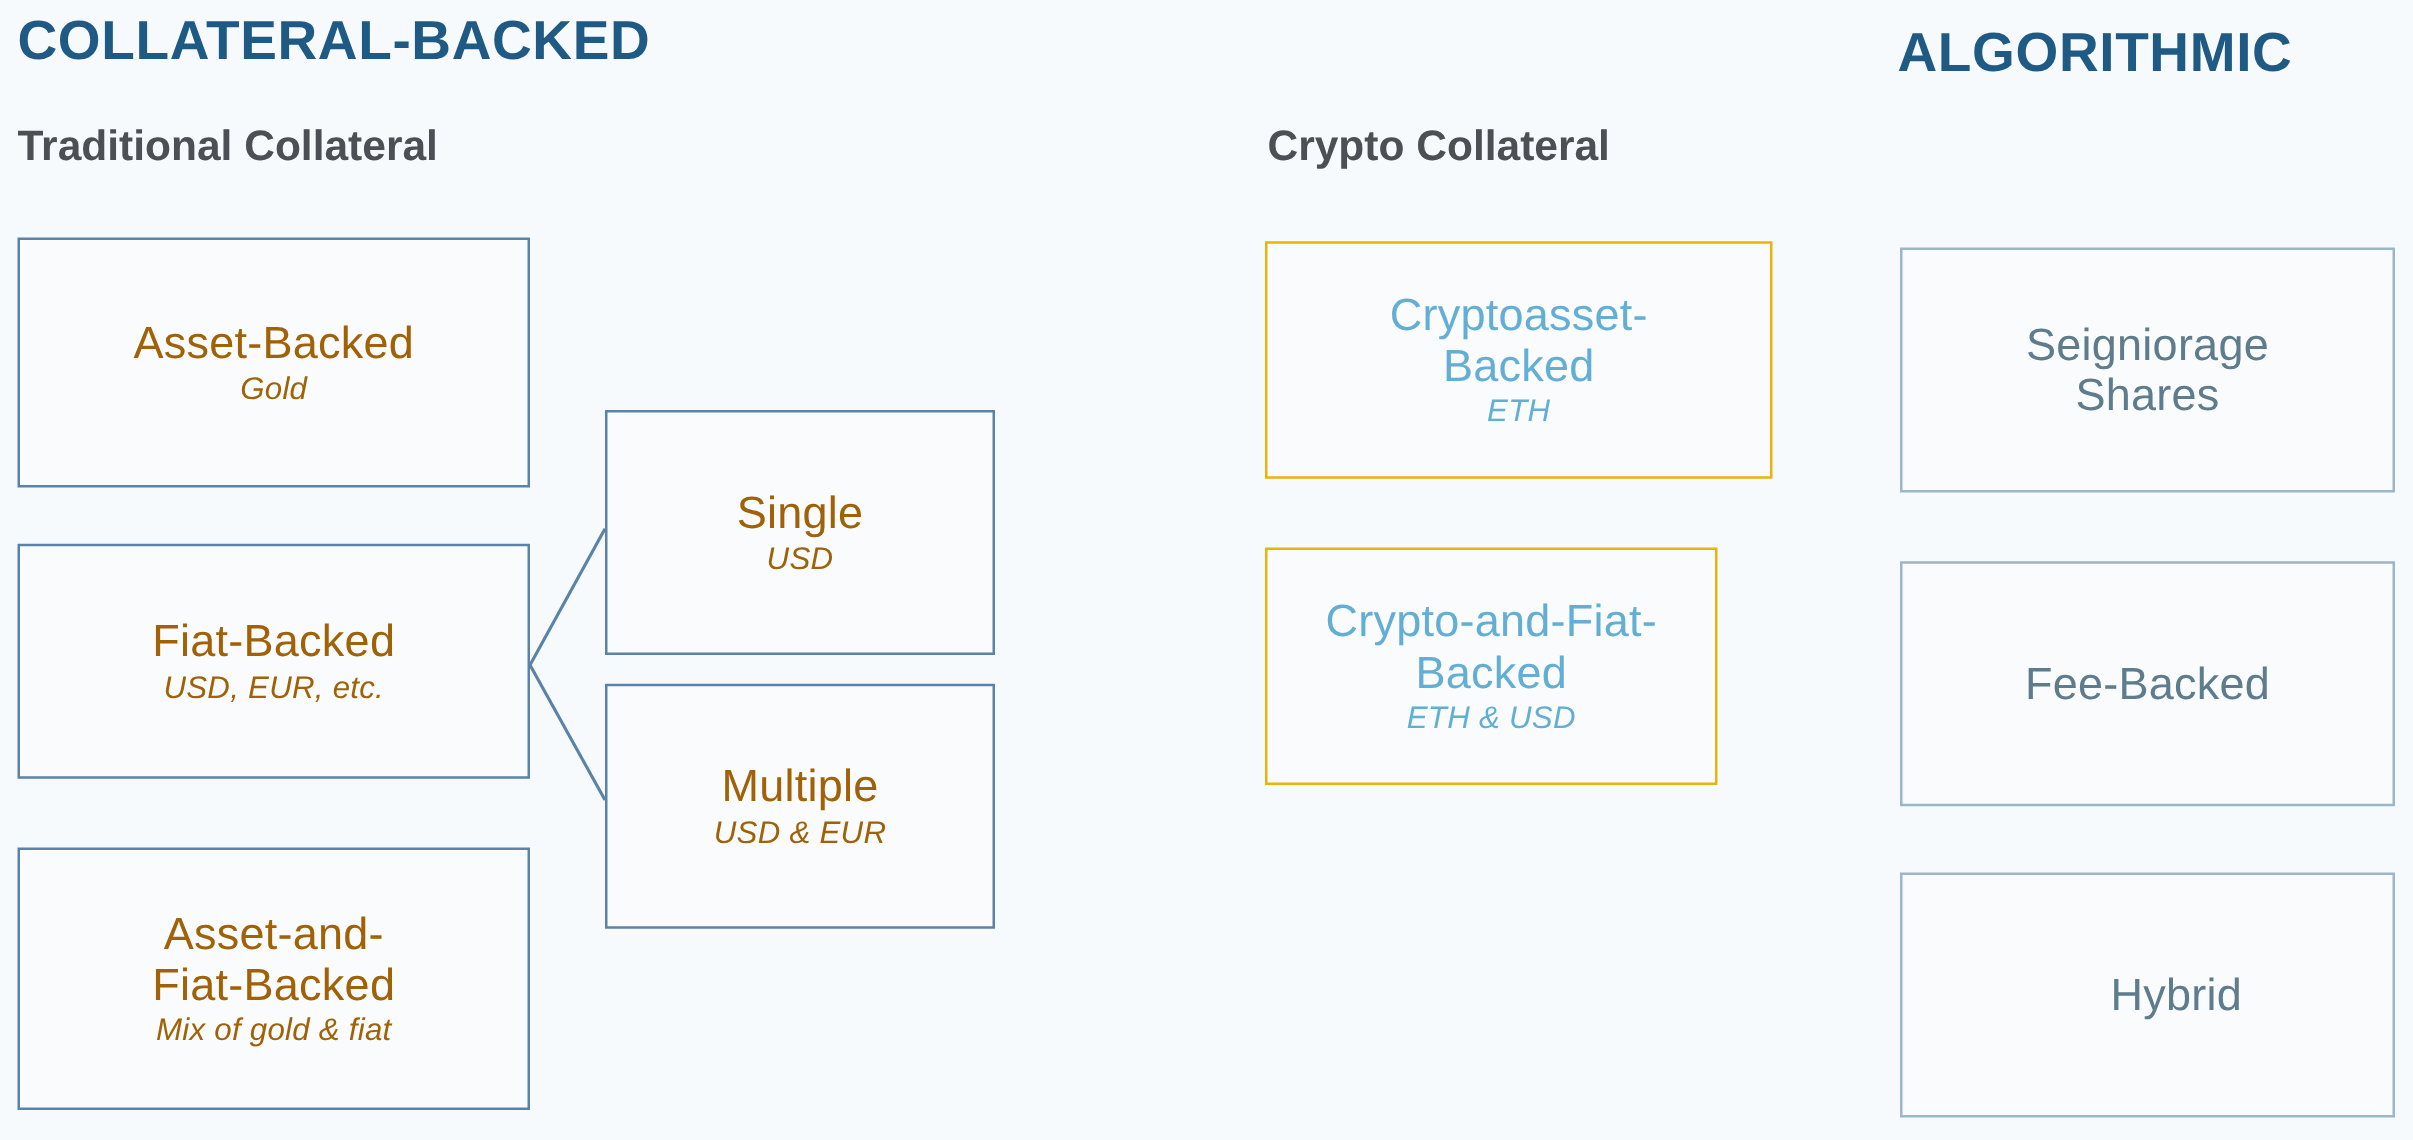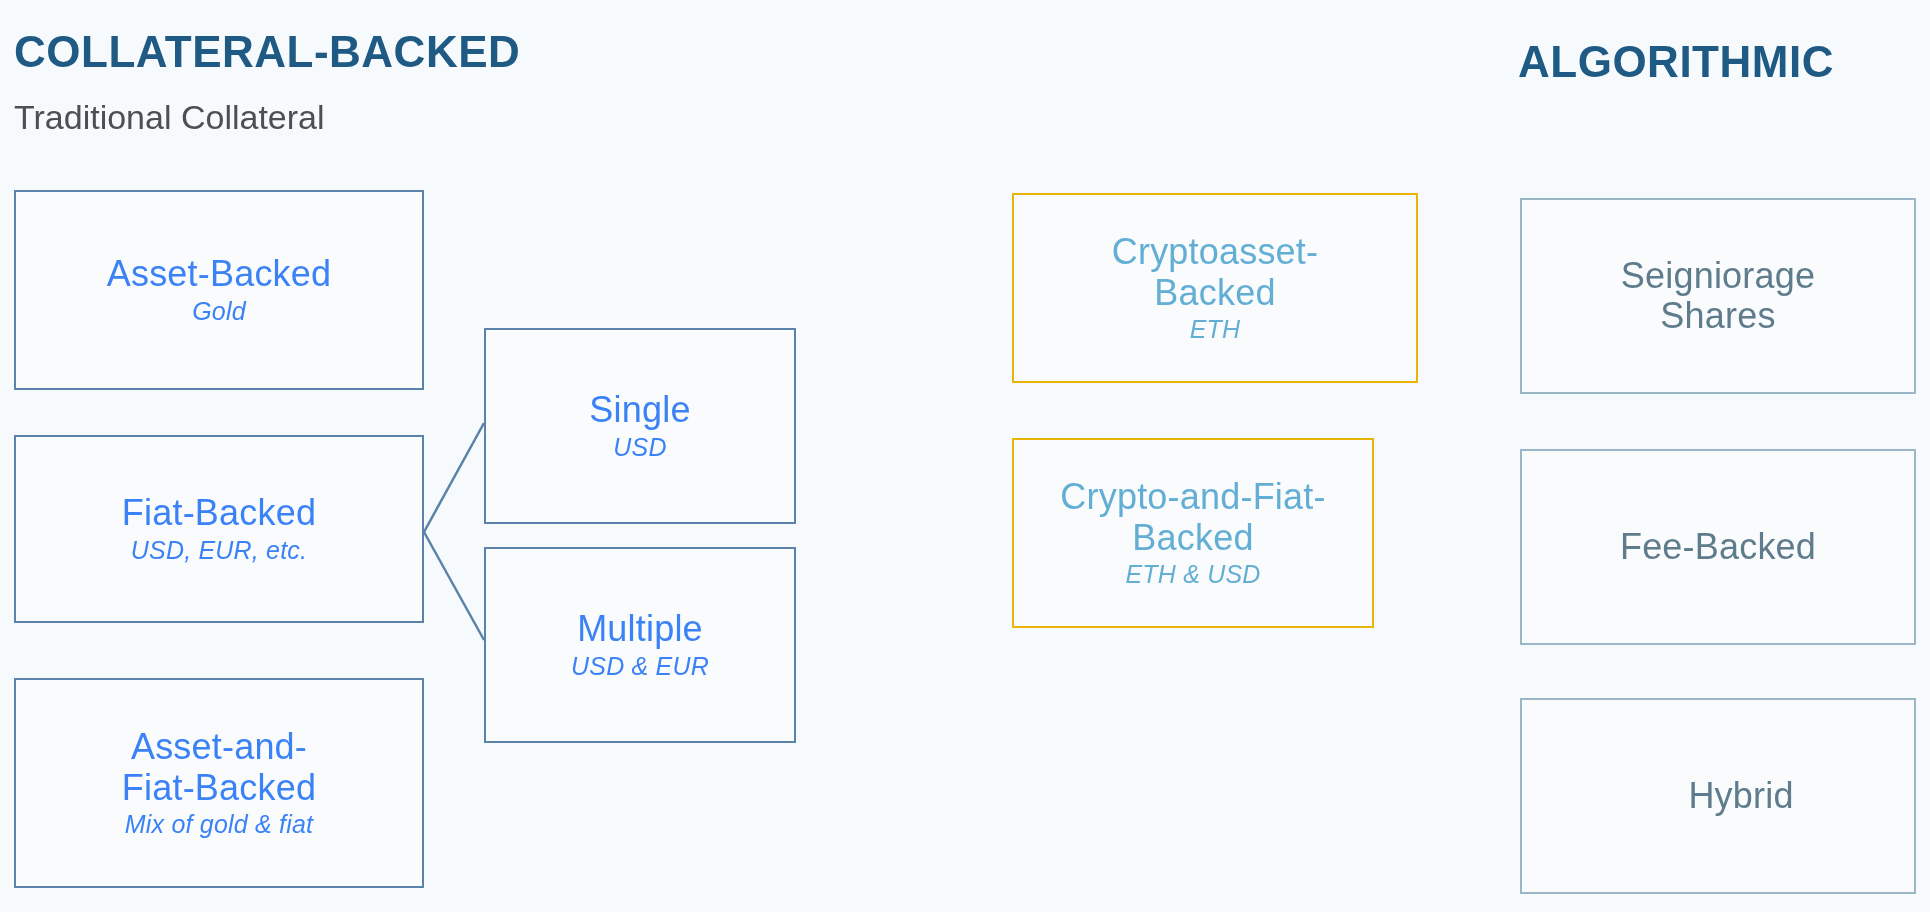--- a/index.html
+++ b/index.html
@@ -21,26 +21,25 @@
   }
 
   
   .section-title {
     position: absolute;
     font-size: 44px;
     font-weight: 700;
     letter-spacing: 0.5px;
     color: #1f5a85;
     white-space: nowrap;
-    margin-top: 19px;
   }
   .col-label {
     position: absolute;
     font-size: 34px;
-    font-weight: 400;
+    font-weight: 700;
     color: #4c4f54;
     white-space: nowrap;
   }
 
   
   .box {
     position: absolute;
     box-sizing: border-box;
     display: flex;
     flex-direction: column;
@@ -61,21 +60,21 @@
     line-height: 1.15;
     margin-top: 2px;
     letter-spacing: 0.2px;
   }
 
   
   .box.dark {
     border: 2px solid #5b82a8;
   }
   .box.dark .title, .box.dark .sub {
-    color: #3b82f6;
+    color: #a16207;
   }
 
   .box.light {
     border: 2px solid #eab308;
   }
   .box.light .title, .box.light .sub {
     color: #63aed4;
   }
 
   .box.muted {
@@ -103,20 +102,21 @@
 <body>
 
 <div id="canvas">
 
   <div class="section-title" style="left:14px; top:8px;">COLLATERAL-BACKED</div>
 
   <div class="section-title" style="left:1518px; top:18px;">ALGORITHMIC</div>
 
   <div class="col-label" style="left:14px; top:98px;">Traditional Collateral</div>
 
+  <div class="col-label" style="left:1014px; top:98px;">Crypto Collateral</div>
 
   <svg id="connectors" viewBox="0 0 1930 912" xmlns="http://www.w3.org/2000/svg">
     <line x1="424" y1="532" x2="484" y2="423"></line>
     <line x1="424" y1="532" x2="484" y2="640"></line>
   </svg>
 
   <div class="box dark" style="left:14px; top:190px; width:410px; height:200px;">
     <div class="title">Asset-Backed</div>
     <div class="sub">Gold</div>
   </div>

